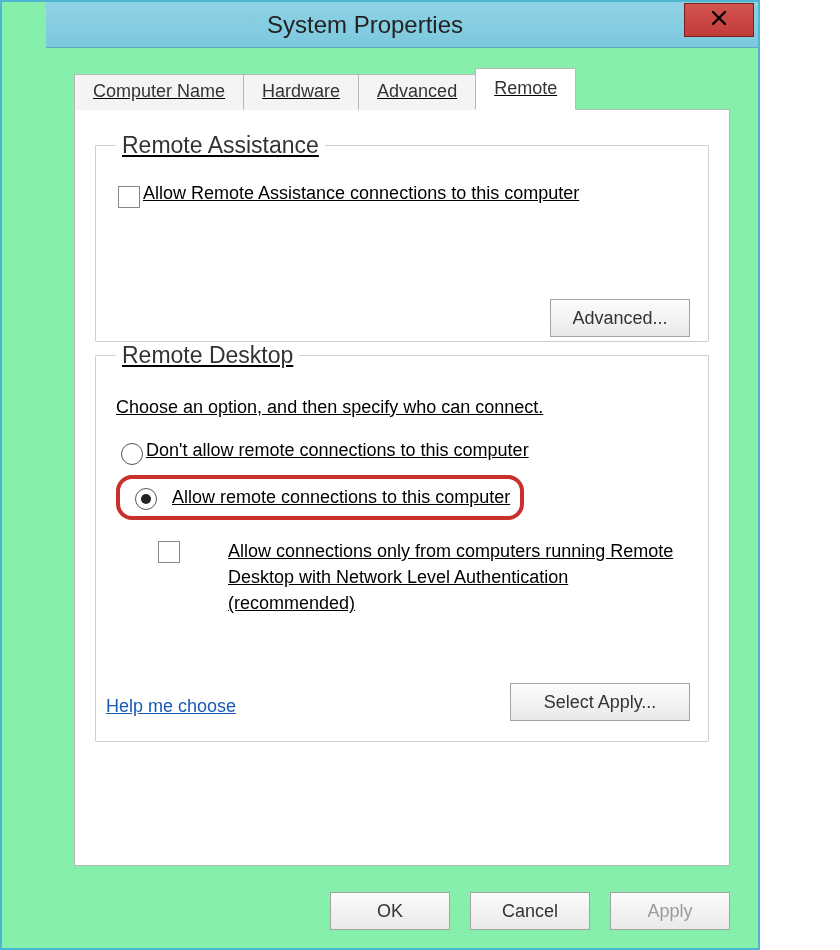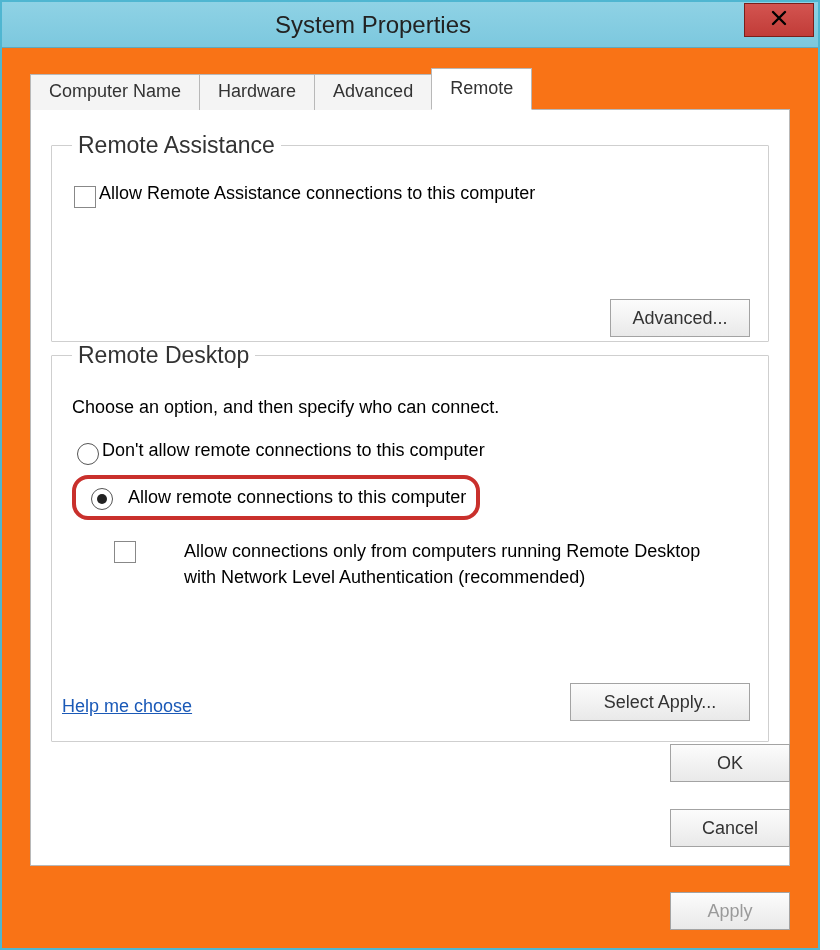--- a/index.html
+++ b/index.html
@@ -6,25 +6,26 @@
   html, body { margin:0; padding:0; }
   body {
     font-family: "Segoe UI", Tahoma, sans-serif;
     font-size: 18px;
     background: #fff;
     width: 840px;
     height: 950px;
     overflow: hidden;
   }
   .window {
-    width: 820px;
+    width: 760px;
     height: 950px;
     border: 2px solid #4fb6d1;
-    background: #f97316;
-    position: relative;
+    background: #86efac;
+    position: relative;
+    padding-left: 44px;
   }
   .titlebar {
     height: 46px;
     background: linear-gradient(#8fd2e5,#7cc8de);
     border-bottom: 1px solid #5da9bf;
     display: flex;
     align-items: center;
     justify-content: space-between;
   }
   .titlebar-title {
@@ -46,20 +47,21 @@
     margin-right: 4px;
     margin-top: -10px;
     color: #000;
     font-size: 20px;
     font-weight: bold;
   }
   .titlebar-close { background:#c84040; }
   .titlebar-close { background:linear-gradient(#d35450,#c13c38); }
   .client {
     padding: 20px 28px 0 28px;
+    text-decoration: underline;
   }
   .tabstrip {
     display: flex;
     border-bottom: 1px solid #b8b8b8;
     height: 42px;
     position: relative;
   }
   .tab {
     border: 1px solid #b8b8b8;
     border-bottom: none;
@@ -136,21 +138,21 @@
   .btn {
     min-width: 140px;
     height: 38px;
     border: 1px solid #a3a3a3;
     background: linear-gradient(#fcfcfc,#e9e9e9);
     font-family: inherit;
     font-size: 18px;
     color:#333;
     padding: 0 18px;
   }
-  .btn.disabled { color:#9a9a9a;margin-top:18px; }
+  .btn.disabled { color:#9a9a9a; }
   .ra-group { height: 210px; }
   .ra-advanced {
     position: absolute;
     right: 18px;
     bottom: 4px;
   }
   .rd-group { margin-top: 30px; height: 400px; }
   .rd-instruction { margin: 10px 2px 22px; }
   .radio-row { margin: 10px 2px; }
   .highlight {
@@ -181,22 +183,21 @@
     position: absolute;
     right: 18px;
     bottom: 20px;
     min-width: 180px;
   }
   .bottom-buttons {
     position: absolute;
     bottom: 18px;
     right: 28px;
     display: flex;
-    gap: 27px;
-    flex-direction: column;
+    gap: 20px;
   }
   .bottom-buttons .btn { min-width: 120px; }
 </style>
 </head>
 <body>
 
 <div class="window">
   <div class="titlebar">
     <span></span>
     <span class="titlebar-title">System Properties</span>

